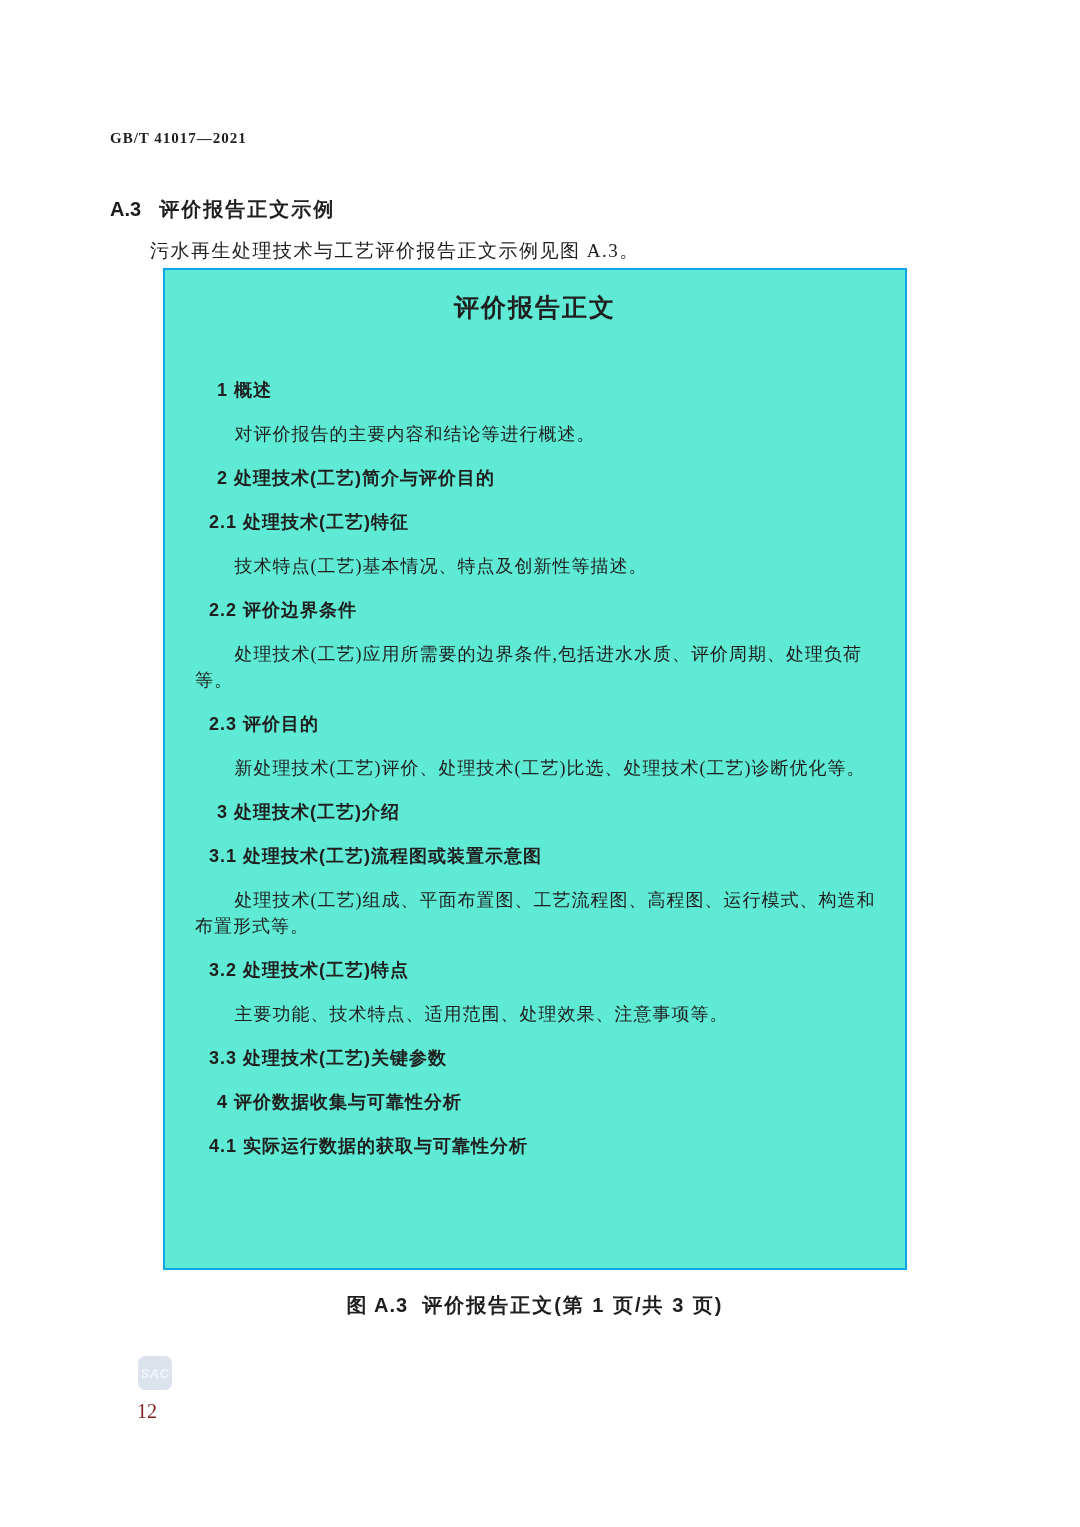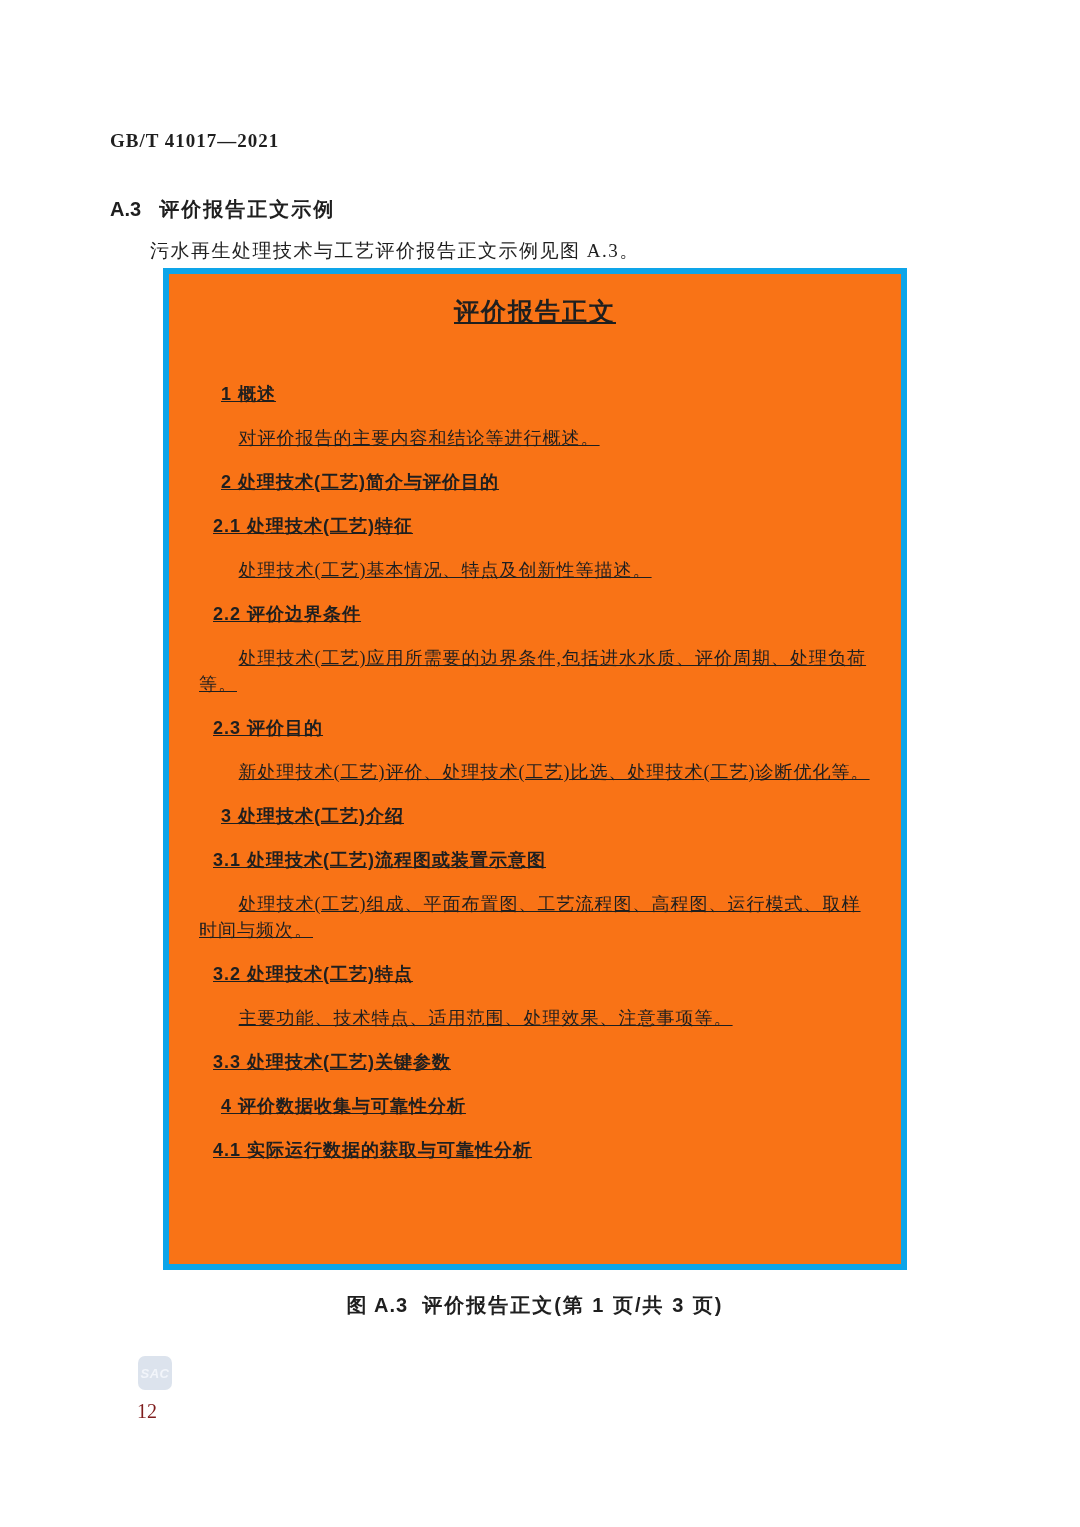--- a/index.html
+++ b/index.html
@@ -7,39 +7,38 @@
     position:relative;
     width:1080px;height:1527px;
     background:#ffffff;
     font-family:"Liberation Serif","DejaVu Serif",serif;
     color:#1f1f1f;
     overflow:hidden;
   }
   .hei{font-family:"Liberation Sans","DejaVu Sans",sans-serif;font-weight:bold;}
   .std-number{
     position:absolute;left:110px;top:130px;
-    font-size:19px;font-weight:bold;letter-spacing:1px;
+    font-size:15px;font-weight:bold;letter-spacing:1px;
     font-family:"Liberation Serif","DejaVu Serif",serif;
   }
   .section-heading{
     position:absolute;left:110px;top:196px;
     font-size:20px;letter-spacing:2px;
   }
   .section-heading .sec-label{margin-right:18px;letter-spacing:0;}
   .intro{
     position:absolute;left:150px;top:238px;
     font-size:19px;letter-spacing:1.5px;
   }
   .figure-box{
     position:absolute;left:163px;top:268px;
     width:744px;height:1002px;
-    background:#f97316;
-    border:6px solid #0ea5e9;
+    background:#5eead4;
+    border:2px solid #0ea5e9;
     box-sizing:border-box;
-    text-decoration:underline;
   }
   .fig-title{
     margin-top:22px;
     text-align:center;
     font-size:25px;letter-spacing:2px;line-height:30px;
   }
   .fig-items{
     margin-top:55px;
     padding:0 22px 0 20px;
     font-size:18px;
@@ -95,28 +94,28 @@
 
   <div class="intro">污水再生处理技术与工艺评价报告正文示例见图 A.3。</div>
 
   <div class="figure-box">
     <div class="fig-title hei">评价报告正文</div>
     <div class="fig-items">
         <div class="fig-item h1">1 概述</div>
         <div class="fig-item p">对评价报告的主要内容和结论等进行概述。</div>
         <div class="fig-item h1">2 处理技术(工艺)简介与评价目的</div>
         <div class="fig-item h2">2.1 处理技术(工艺)特征</div>
-        <div class="fig-item p">处理技术(工艺)基本情况、特点及创新性等描述。</div>
+        <div class="fig-item p">技术特点(工艺)基本情况、特点及创新性等描述。</div>
         <div class="fig-item h2">2.2 评价边界条件</div>
         <div class="fig-item p">处理技术(工艺)应用所需要的边界条件,包括进水水质、评价周期、处理负荷等。</div>
         <div class="fig-item h2">2.3 评价目的</div>
         <div class="fig-item p">新处理技术(工艺)评价、处理技术(工艺)比选、处理技术(工艺)诊断优化等。</div>
         <div class="fig-item h1">3 处理技术(工艺)介绍</div>
         <div class="fig-item h2">3.1 处理技术(工艺)流程图或装置示意图</div>
-        <div class="fig-item p">处理技术(工艺)组成、平面布置图、工艺流程图、高程图、运行模式、取样时间与频次。</div>
+        <div class="fig-item p">处理技术(工艺)组成、平面布置图、工艺流程图、高程图、运行模式、构造和布置形式等。</div>
         <div class="fig-item h2">3.2 处理技术(工艺)特点</div>
         <div class="fig-item p">主要功能、技术特点、适用范围、处理效果、注意事项等。</div>
         <div class="fig-item h2">3.3 处理技术(工艺)关键参数</div>
         <div class="fig-item h1">4 评价数据收集与可靠性分析</div>
         <div class="fig-item h2">4.1 实际运行数据的获取与可靠性分析</div>
       </div>
   </div>
 
   <div class="fig-caption hei">
     <span class="cap-label">图 A.3</span><span>评价报告正文(第 1 页/共 3 页)</span>

